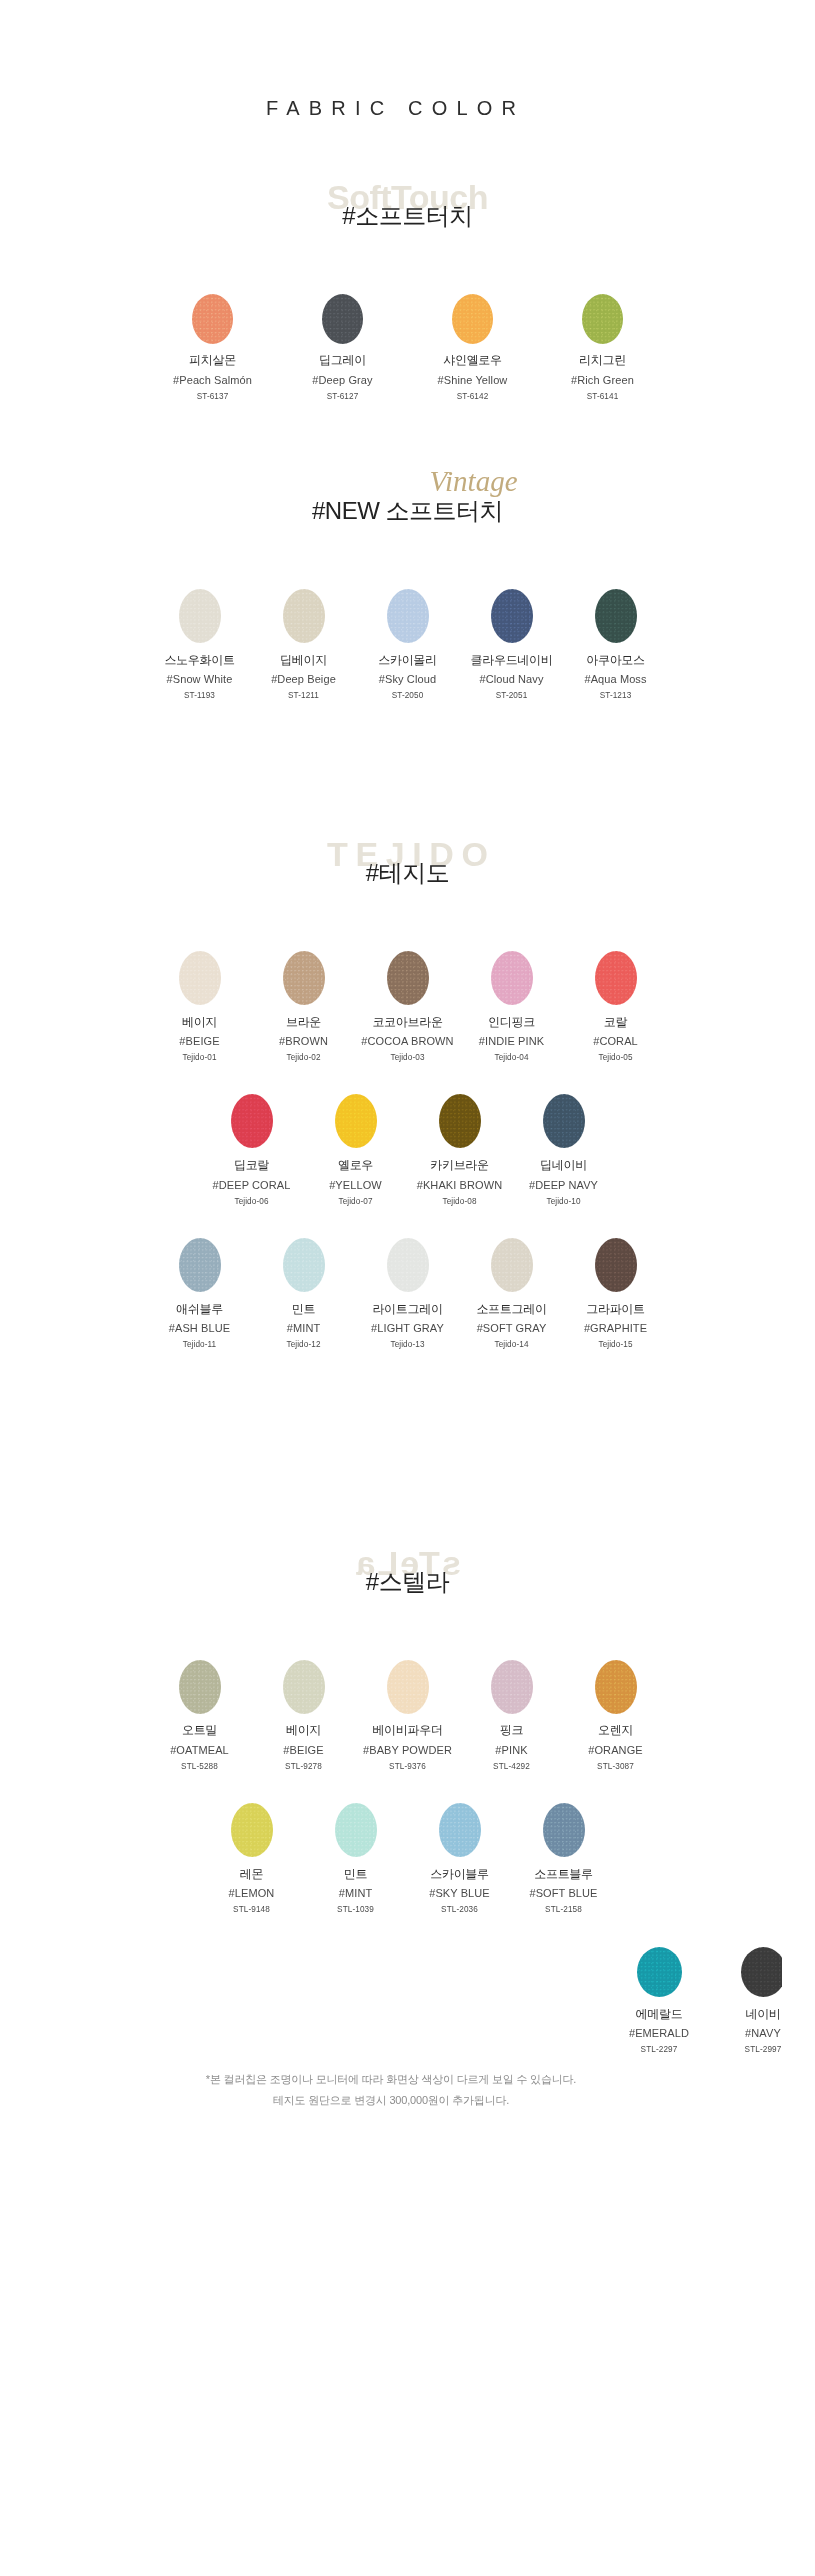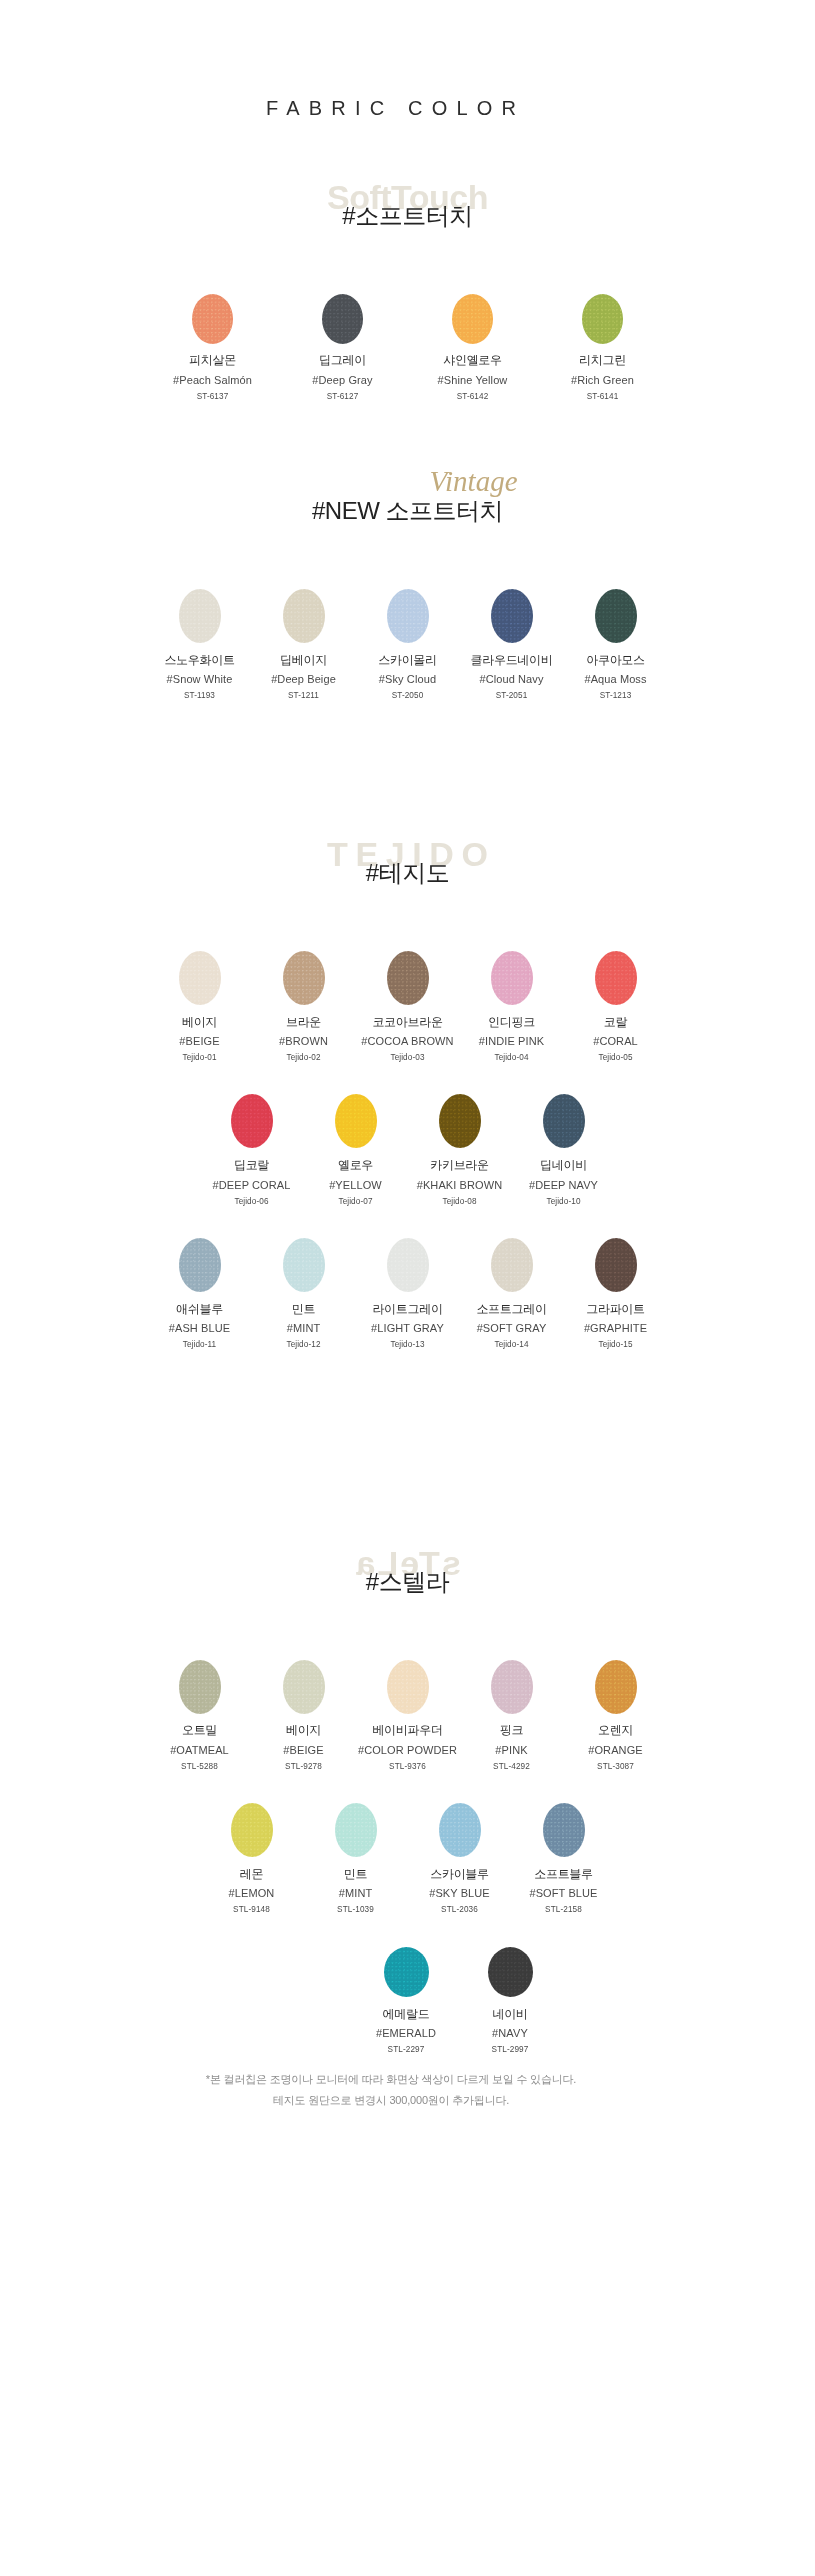--- a/index.html
+++ b/index.html
@@ -77,21 +77,21 @@
     user-select:none;
   }
 
   
   .row {
     display:flex;
     justify-content:center;
     align-items:flex-start;
     gap:0;
   }
-  .row.left { justify-content:center; padding-left:101px; }
+  .row.left { justify-content:flex-end; padding-left:101px; }
   .cell {
     width:104px;
     text-align:center;
     flex:0 0 auto;
   }
   .cell.gap-4 { width:130px; }
   .swatch {
     margin:0 auto;
     border-radius:50%;
     position:relative;
@@ -338,21 +338,21 @@
           </div>
           <div class="cell">
             <div class="swatch" title="#BEIGE STL-9278" style="width: 42px; height: 54px; background: rgb(213, 214, 192);"></div>
             <div class="lbl-kr">베이지</div>
             <div class="lbl-en">#BEIGE</div>
             <div class="lbl-code">STL-9278</div>
           </div>
           <div class="cell">
             <div class="swatch" title="#BABY POWDER STL-9376" style="width: 42px; height: 54px; background: rgb(242, 221, 191);"></div>
             <div class="lbl-kr">베이비파우더</div>
-            <div class="lbl-en">#COLOR POWDER</div>
+            <div class="lbl-en">#BABY POWDER</div>
             <div class="lbl-code">STL-9376</div>
           </div>
           <div class="cell">
             <div class="swatch" title="#PINK STL-4292" style="width: 42px; height: 54px; background: rgb(214, 188, 200);"></div>
             <div class="lbl-kr">핑크</div>
             <div class="lbl-en">#PINK</div>
             <div class="lbl-code">STL-4292</div>
           </div>
           <div class="cell">
             <div class="swatch" title="#ORANGE STL-3087" style="width: 42px; height: 54px; background: rgb(214, 147, 64);"></div>

